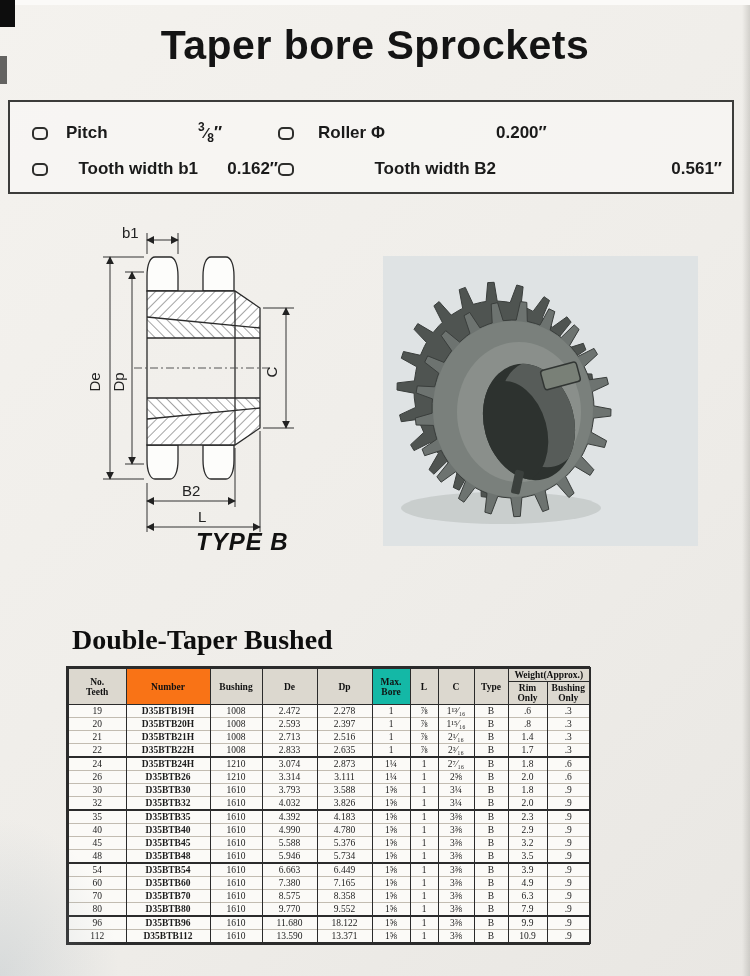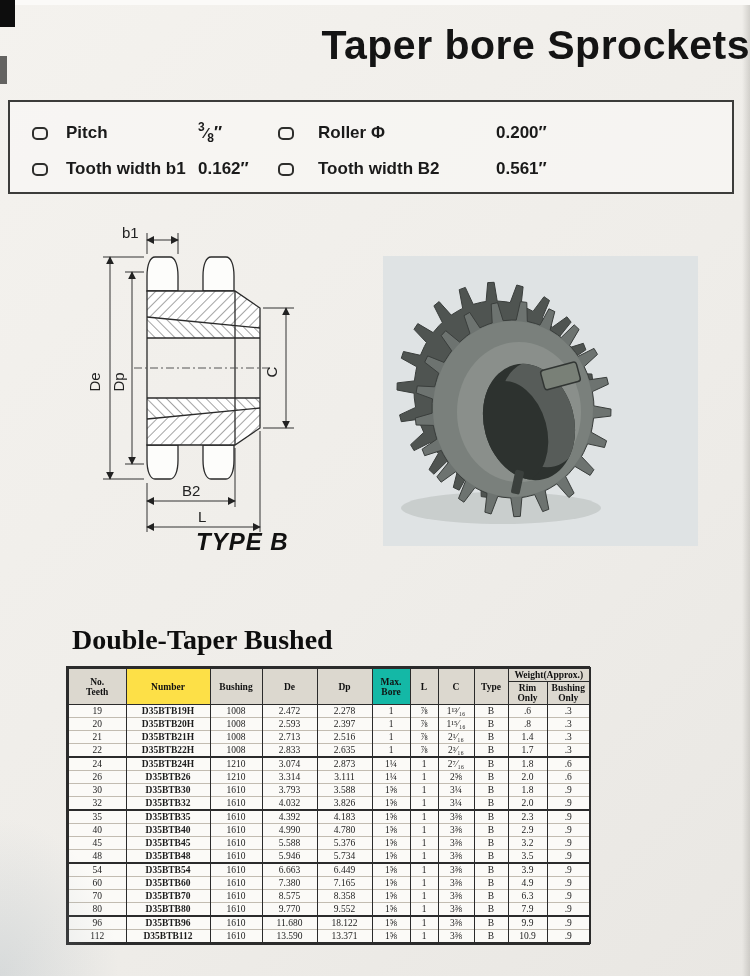--- a/index.html
+++ b/index.html
@@ -7,29 +7,29 @@
         background:linear-gradient(135deg,#f4f2ee 0%,#efede9 55%,#e9e7e3 100%);
         font-family:"Liberation Sans",sans-serif;color:#1a1a1a;}
   .page::before{content:"";position:absolute;right:0;top:0;width:8px;height:100%;
         background:linear-gradient(to right,rgba(0,0,0,0),rgba(120,118,112,.25));}
   .page::after{content:"";position:absolute;left:0;bottom:0;width:120px;height:160px;
         background:radial-gradient(ellipse at 0% 100%,rgba(160,175,185,.30),rgba(160,175,185,0) 70%);}
   .corner-a{position:absolute;left:0;top:0;width:15px;height:27px;background:#0d0d0d;}
   .corner-b{position:absolute;left:0;top:56px;width:7px;height:28px;background:#4a4a48;opacity:.85;}
   .topstrip{position:absolute;left:0;top:0;width:100%;height:5px;background:#fbfaf8;}
 
-  .title{position:absolute;left:0;top:22px;width:100%;text-align:right;
+  .title{position:absolute;left:0;top:22px;width:100%;text-align:center;
          font-size:41px;font-weight:bold;letter-spacing:0.5px;color:#141414;}
 
   .specbox{position:absolute;left:8px;top:100px;width:726px;height:94px;
            border:2px solid #3c3c3a;background:rgba(250,249,246,.6);box-sizing:border-box;}
   .specrow{position:absolute;left:22px;right:10px;height:26px;display:grid;
            grid-template-columns:34px 132px 80px 40px 178px auto;align-items:center;}
   .specrow.r1{top:18px;}
-  .specrow.r2{top:54px;}
+  .specrow.r2{top:54px;text-align:right;}
   .cb{width:16px;height:13px;border:2px solid #2e2e2c;border-radius:5px;display:inline-block;box-sizing:border-box;}
   .slabel{font-weight:bold;font-size:17px;}
   .sval{font-weight:bold;font-size:17px;}
   .pfrac sup{font-size:12px;}
   .pfrac sub{font-size:12px;}
   .pfrac .fsl{font-size:15px;}
 
   .diagram{position:absolute;left:58px;top:220px;width:335px;height:330px;}
   .diagram svg{width:100%;height:100%;}
   .dimtext{font-family:"Liberation Sans",sans-serif;font-size:15px;fill:#222;}
@@ -192,21 +192,21 @@
         <col style="width:28px">
           <col style="width:36px">
           <col style="width:34px">
         <col style="width:39px">
           <col style="width:43px">
       </colgroup>
       <thead>
         <tr class="hr1">
           <th rowspan="2" style="background: rgb(220, 216, 207);">No.
 Teeth</th>
-          <th rowspan="2" style="background: #fde047;">Number</th>
+          <th rowspan="2" style="background: #f97316;">Number</th>
           <th rowspan="2" style="background: rgb(220, 216, 207);">Bushing</th>
           <th rowspan="2" style="background: rgb(220, 216, 207);">De</th>
           <th rowspan="2" style="background: rgb(220, 216, 207);">Dp</th>
           <th rowspan="2" style="background: #14b8a6;">Max.
 Bore</th>
           <th rowspan="2" style="background: rgb(220, 216, 207);">L</th>
           <th rowspan="2" style="background: rgb(220, 216, 207);">C</th>
           <th rowspan="2" style="background: rgb(220, 216, 207);">Type</th>
           <th colspan="2" style="background: rgb(220, 216, 207);">Weight(Approx.)</th>
         </tr>

